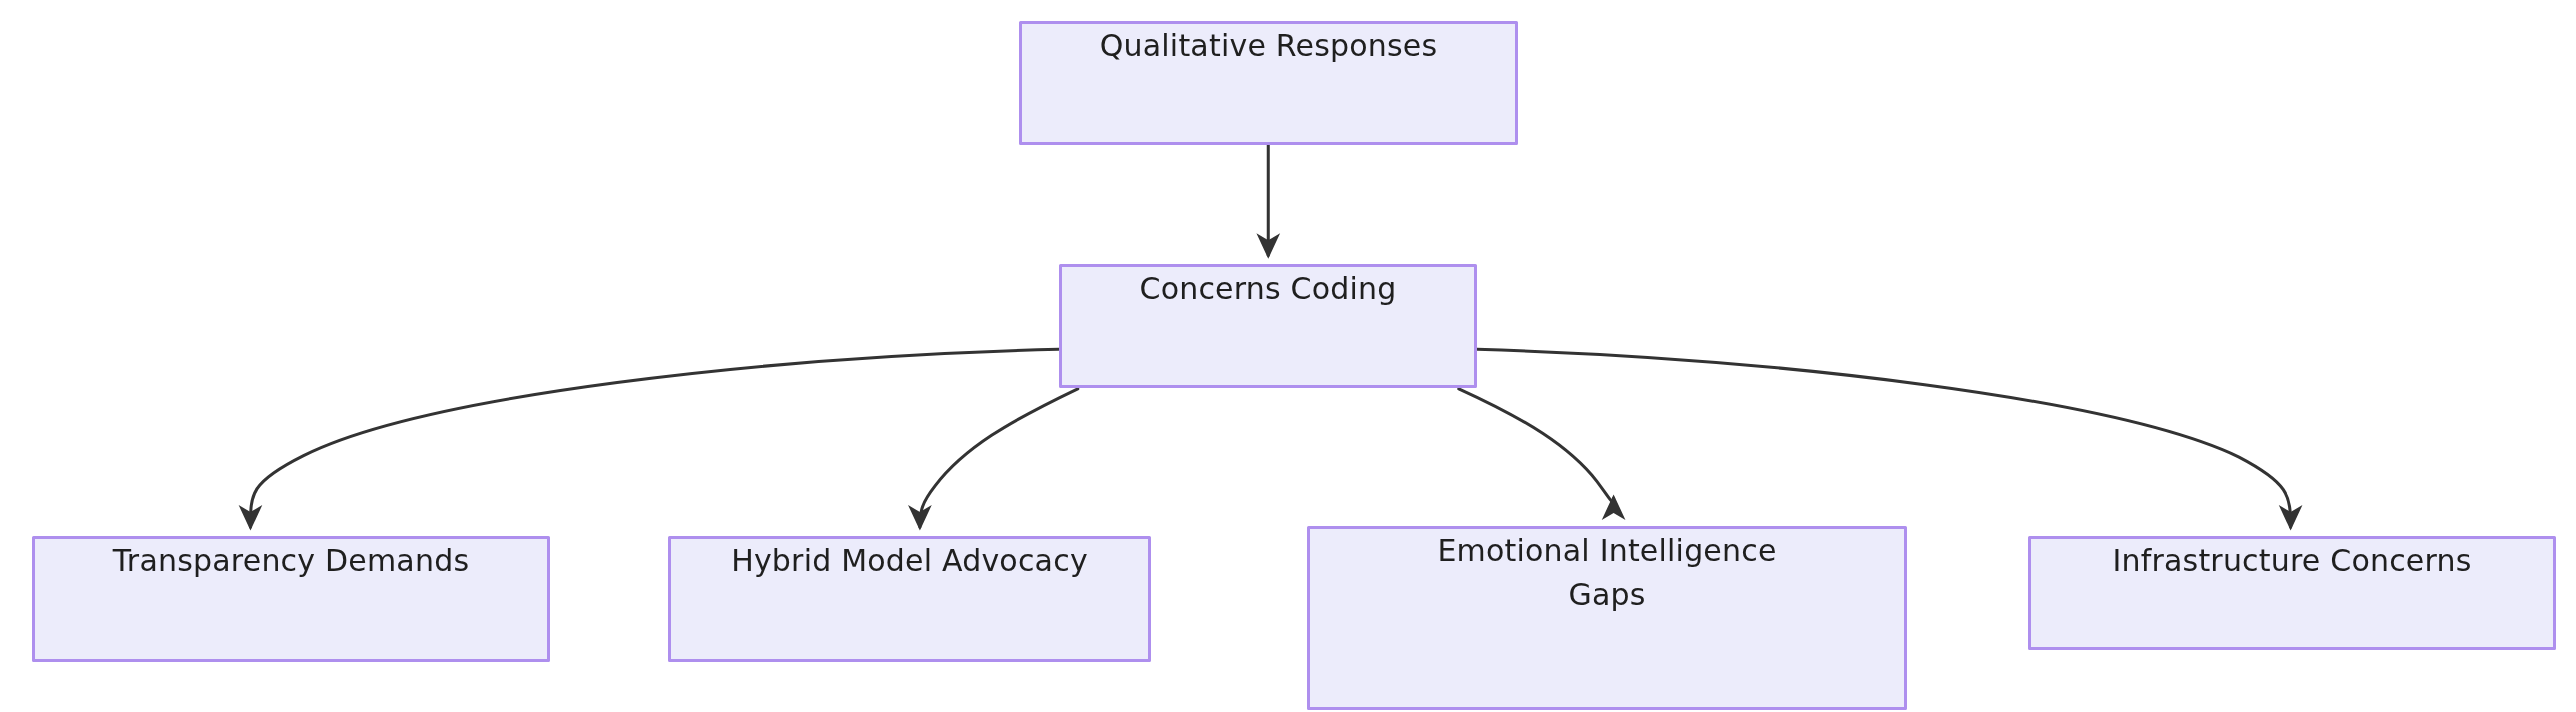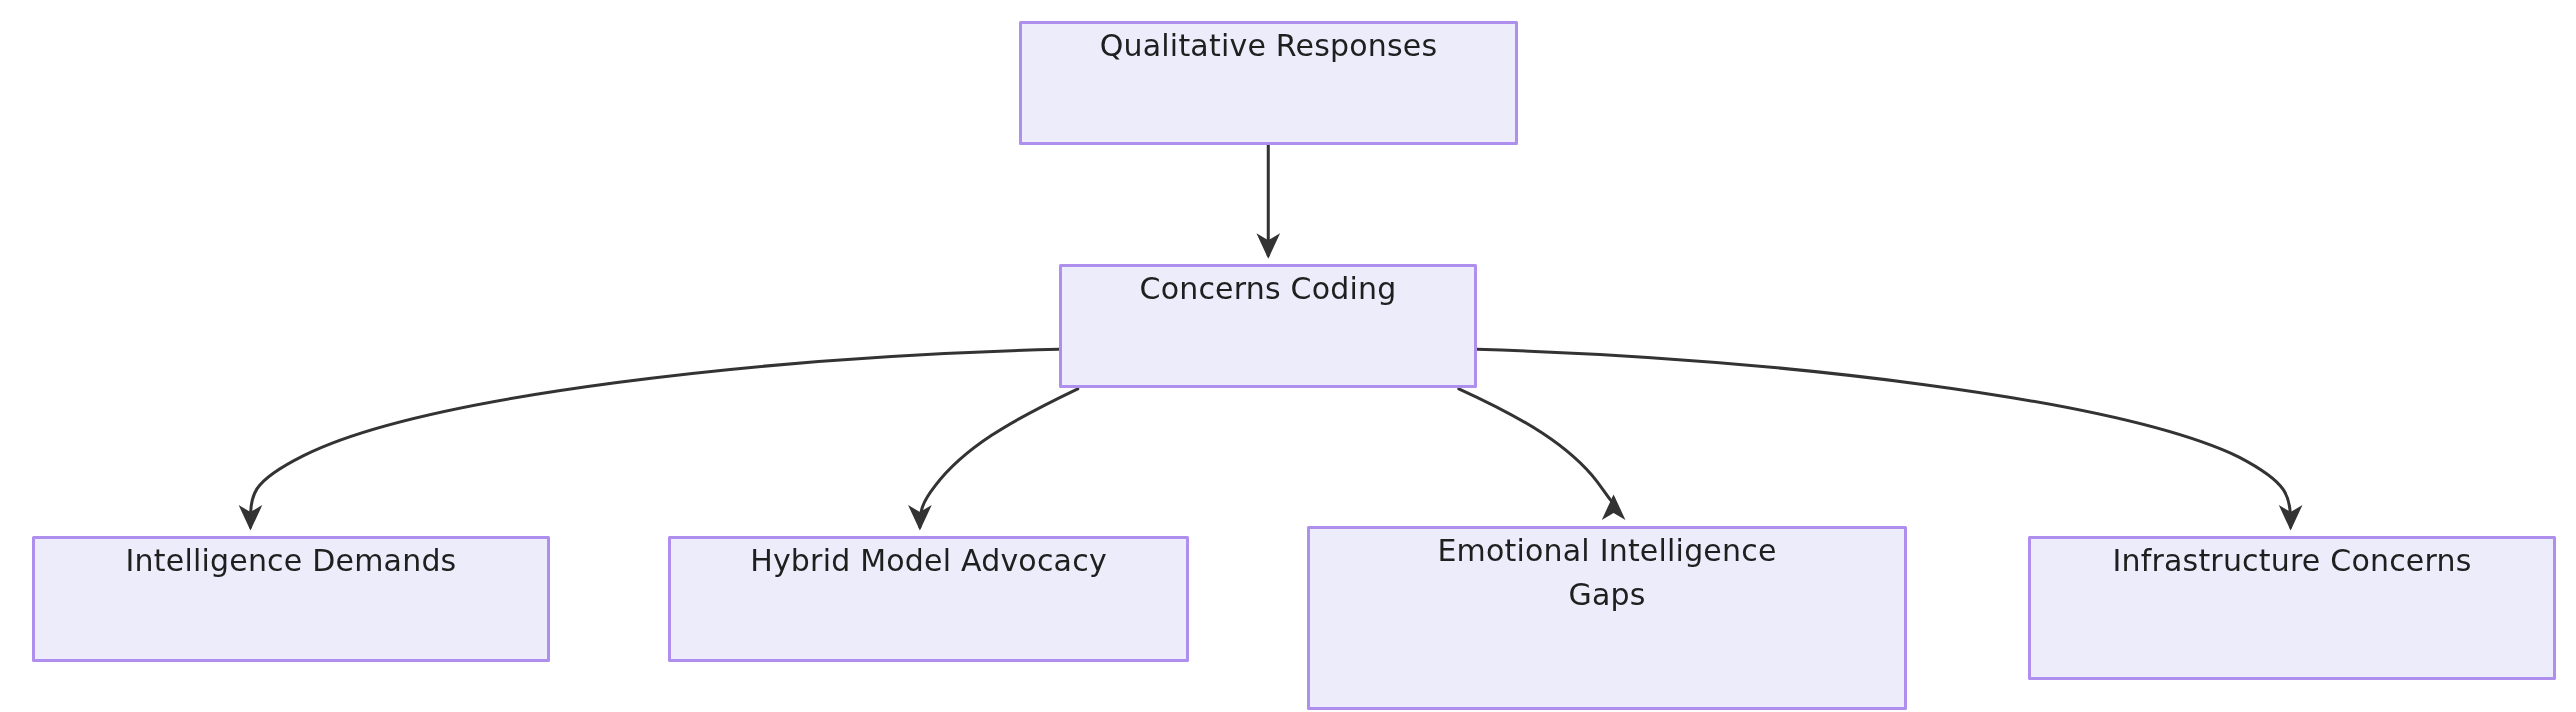--- a/index.html
+++ b/index.html
@@ -64,28 +64,28 @@
   </svg>
 
   <div id="node-group">
       <div class="node" style="left: 1019px; top: 20.5px; width: 499px; height: 124px; background: rgb(236, 236, 251); border-color: rgb(174, 143, 238); color: rgb(31, 31, 31);">
         <span class="node-label">Qualitative Responses</span>
       </div>
       <div class="node" style="left: 1059px; top: 264px; width: 418px; height: 124px; background: rgb(236, 236, 251); border-color: rgb(174, 143, 238); color: rgb(31, 31, 31);">
         <span class="node-label">Concerns Coding</span>
       </div>
       <div class="node" style="left: 32px; top: 536px; width: 518px; height: 126px; background: rgb(236, 236, 251); border-color: rgb(174, 143, 238); color: rgb(31, 31, 31);">
-        <span class="node-label">Intelligence Demands</span>
+        <span class="node-label">Transparency Demands</span>
       </div>
-      <div class="node" style="left: 668px; top: 536px; width: 521px; height: 126px; background: rgb(236, 236, 251); border-color: rgb(174, 143, 238); color: rgb(31, 31, 31);">
+      <div class="node" style="left: 668px; top: 536px; width: 483px; height: 126px; background: rgb(236, 236, 251); border-color: rgb(174, 143, 238); color: rgb(31, 31, 31);">
         <span class="node-label">Hybrid Model Advocacy</span>
       </div>
       <div class="node" style="left: 1307px; top: 507px; width: 600px; height: 184px; background: rgb(236, 236, 251); border-color: rgb(174, 143, 238); color: rgb(31, 31, 31); margin-top: 19px;">
         <span class="node-label">Emotional Intelligence
 Gaps</span>
       </div>
-      <div class="node" style="left: 2028px; top: 536px; width: 528px; height: 144px; background: rgb(236, 236, 251); border-color: rgb(174, 143, 238); color: rgb(31, 31, 31);">
+      <div class="node" style="left: 2028px; top: 536px; width: 528px; height: 114px; background: rgb(236, 236, 251); border-color: rgb(174, 143, 238); color: rgb(31, 31, 31);">
         <span class="node-label">Infrastructure Concerns</span>
       </div>
     </div>
 
 </div>
 
 
 </body></html>

